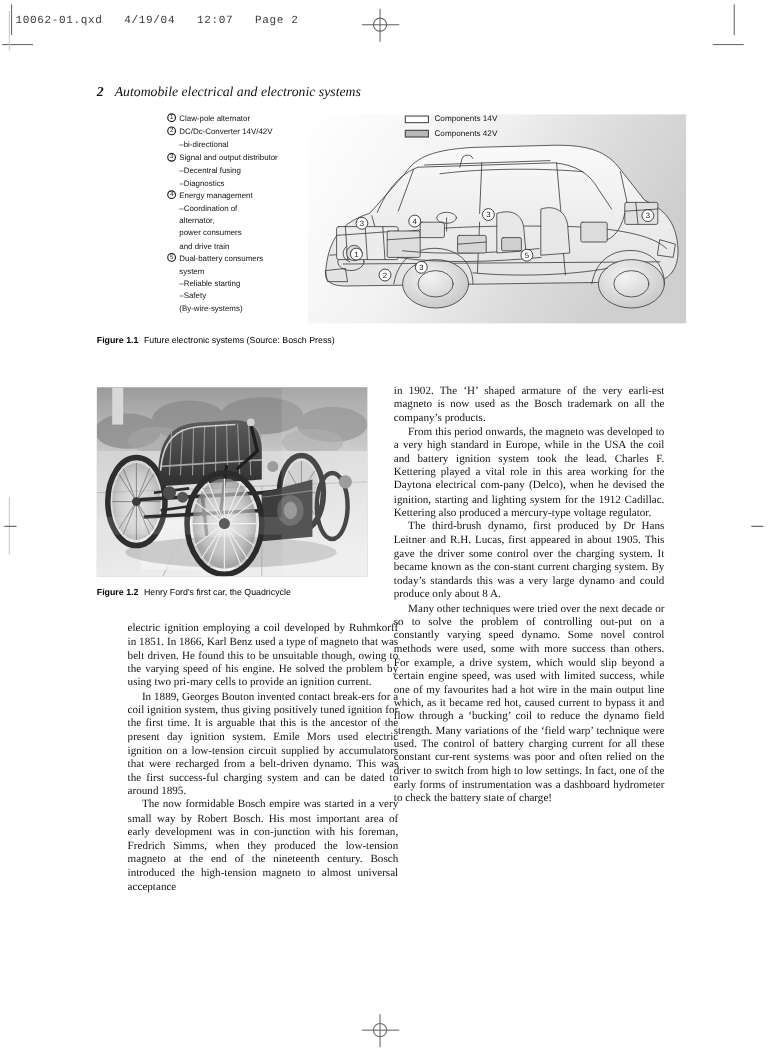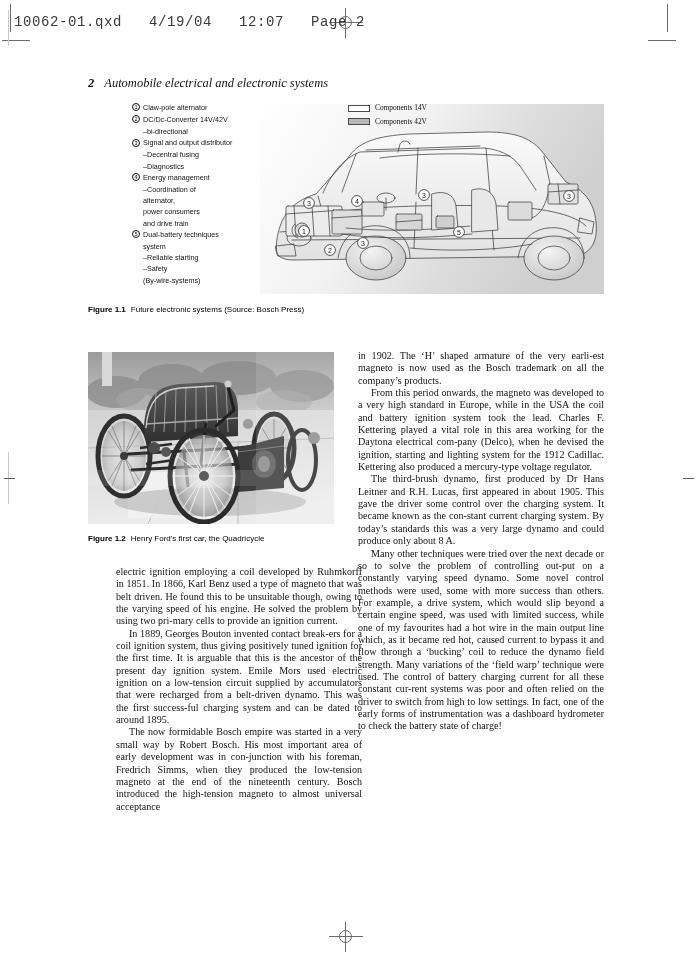--- a/index.html
+++ b/index.html
@@ -77,21 +77,21 @@
   }
   #trim-left  { left: 8px;  top: 10px;  width: 1px; height: 36px; }
   #trim-left2 { left: 8px;  top: 452px; width: 1px; height: 52px; }
 
   
   #page-header-slug {
     position: absolute;
     left: 14px;
     top: 14px;
     font-family: "Liberation Mono", monospace;
-    font-size: 14px;
+    font-size: 10px;
     letter-spacing: 0.6px;
     color: #3a3a3a;
     white-space: pre;
   }
 
   #running-head {
     position: absolute;
     left: 88px;
     top: 76px;
     font-style: italic;
@@ -100,21 +100,21 @@
   }
   #running-head .folio {
     font-weight: bold;
     font-style: italic;
     margin-right: 10px;
   }
 
   
   #figure-1-1 {
     position: absolute;
-    left: 80px;
+    left: 100px;
     top: 98px;
     width: 524px;
     height: 200px;
   }
   #fig11-art {
     position: absolute;
     inset: 0;
   }
   #fig11-art svg { display: block; }
 
@@ -159,21 +159,20 @@
     font-family: "Liberation Sans", sans-serif;
     font-size: 7.4px;
     line-height: 12px;
     color: #111;
   }
   .key-row {
     display: flex;
     align-items: center;
     gap: 5px;
     margin-bottom: 1.5px;
-    font-family: Liberation Serif, serif;
   }
   .key-swatch {
     width: 22px;
     height: 7px;
     border: 0.8px solid #4a4a4a;
     box-sizing: border-box;
   }
   .sw-14v { background: #ffffff; }
   .sw-42v { background: #b8b8b8; }
 
@@ -406,21 +405,21 @@
       <span class="legend-num">4</span>
       <span>Energy management</span>
     </div>
     <div class="legend-sub">–Coordination of</div>
     <div class="legend-sub">alternator,</div>
     <div class="legend-sub">power consumers</div>
     <div class="legend-sub">and drive train</div>
 
     <div class="legend-item">
       <span class="legend-num">5</span>
-      <span>Dual-battery techniques</span>
+      <span>Dual-battery consumers</span>
     </div>
     <div class="legend-sub">system</div>
     <div class="legend-sub">–Reliable starting</div>
     <div class="legend-sub">–Safety</div>
     <div class="legend-sub">(By-wire-systems)</div>
   </div>
 
   <div class="key-box">
     <div class="key-row">
       <span class="key-swatch sw-14v"></span>

